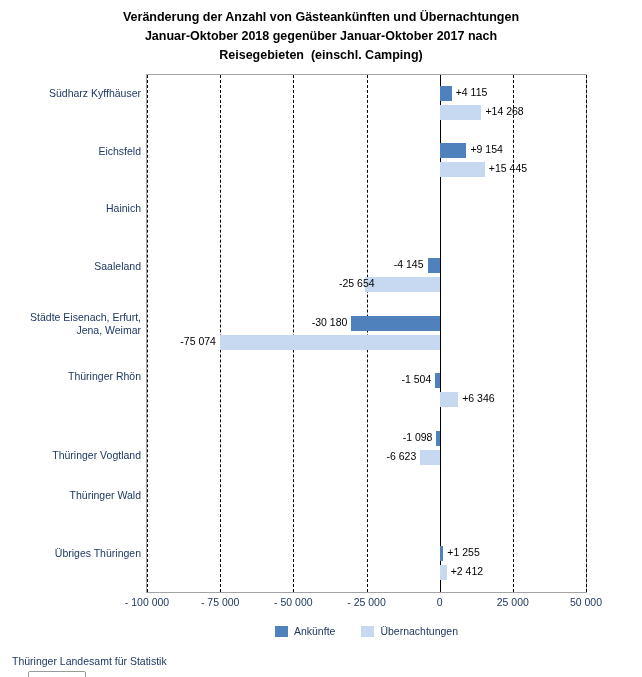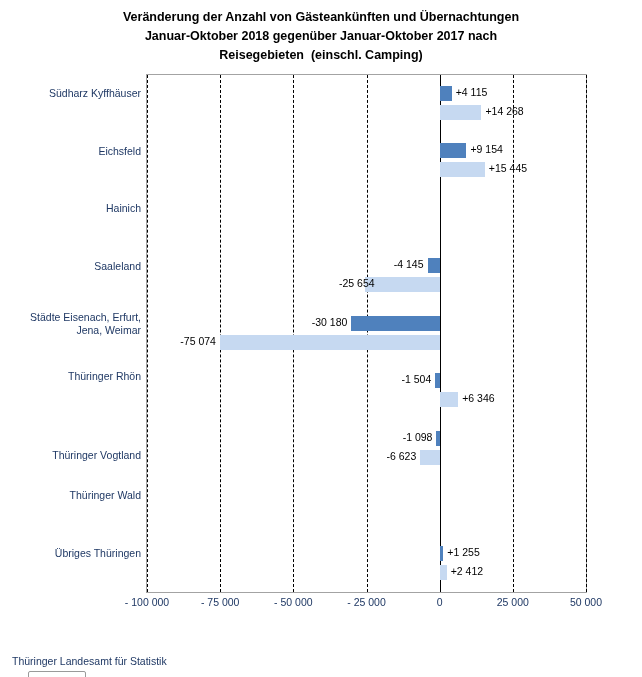--- a/index.html
+++ b/index.html
@@ -267,17 +267,27 @@
   <div class="xaxis" id="xaxis">
       <div class="xtick" style="left: 1px;">- 100 000</div>
       <div class="xtick" style="left: 74.1667px;">- 75 000</div>
       <div class="xtick" style="left: 147.333px;">- 50 000</div>
       <div class="xtick" style="left: 220.5px;">- 25 000</div>
       <div class="xtick" style="left: 293.667px;">0</div>
       <div class="xtick" style="left: 366.833px;">25 000</div>
       <div class="xtick" style="left: 440px;">50 000</div>
     </div>
 
+  <div class="legend" id="legend">
+      <div class="legend-item">
+        <span class="swatch" style="background: rgb(79, 129, 189);"></span>
+        <span>Ankünfte</span>
+      </div>
+      <div class="legend-item">
+        <span class="swatch" style="background: rgb(198, 217, 241);"></span>
+        <span>Übernachtungen</span>
+      </div>
+    </div>
 
   <div class="footer">Thüringer Landesamt für Statistik</div>
   <div class="footer-box"></div>
 
 </div>
 
 </body></html>

